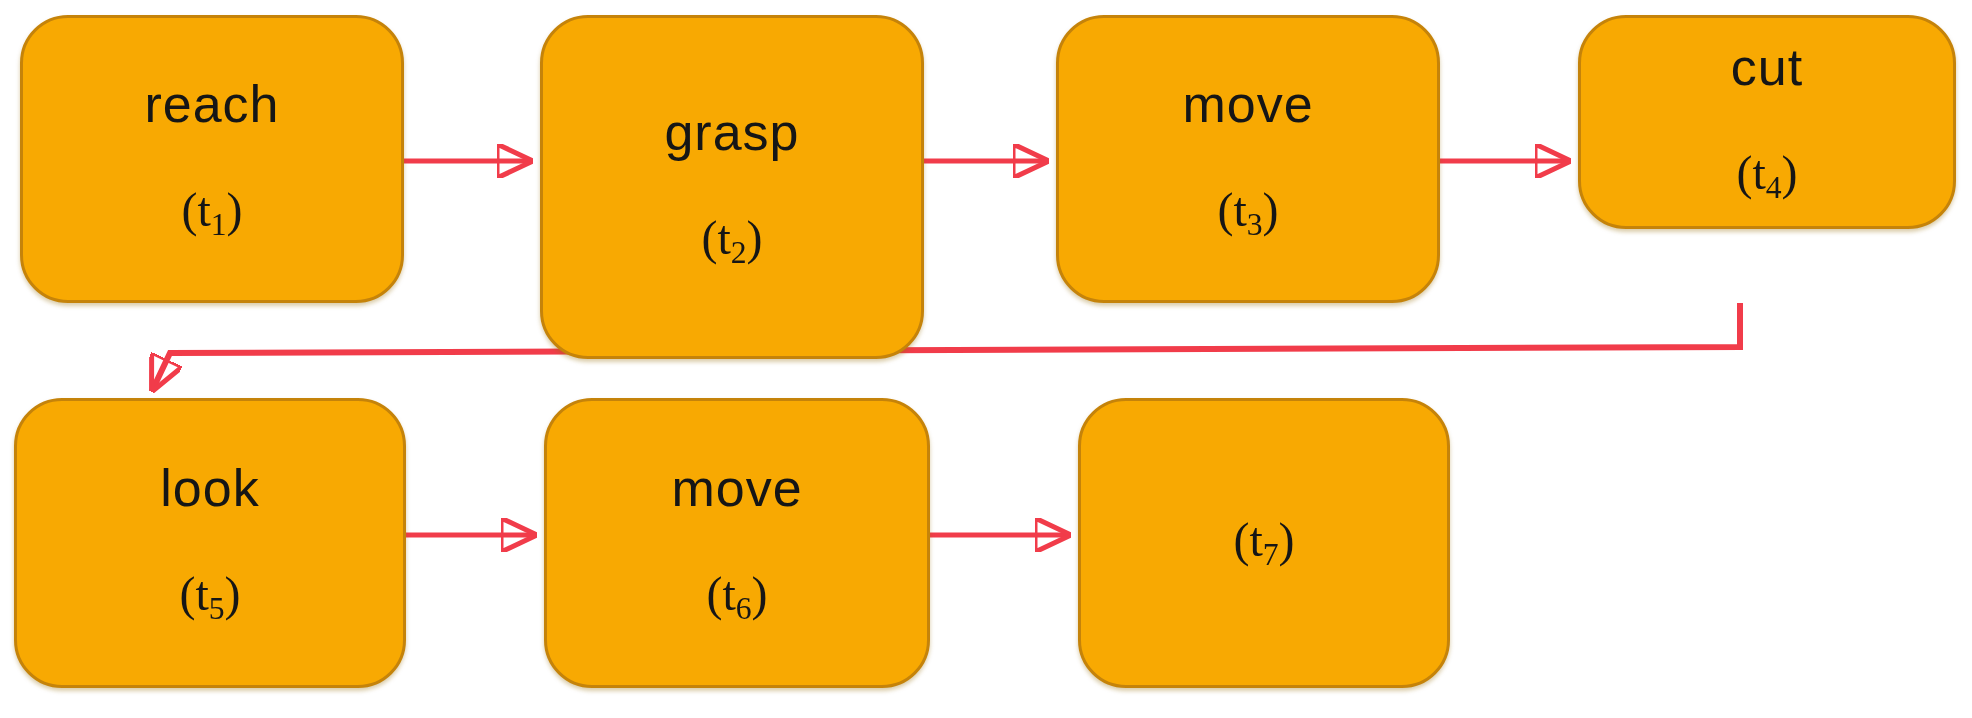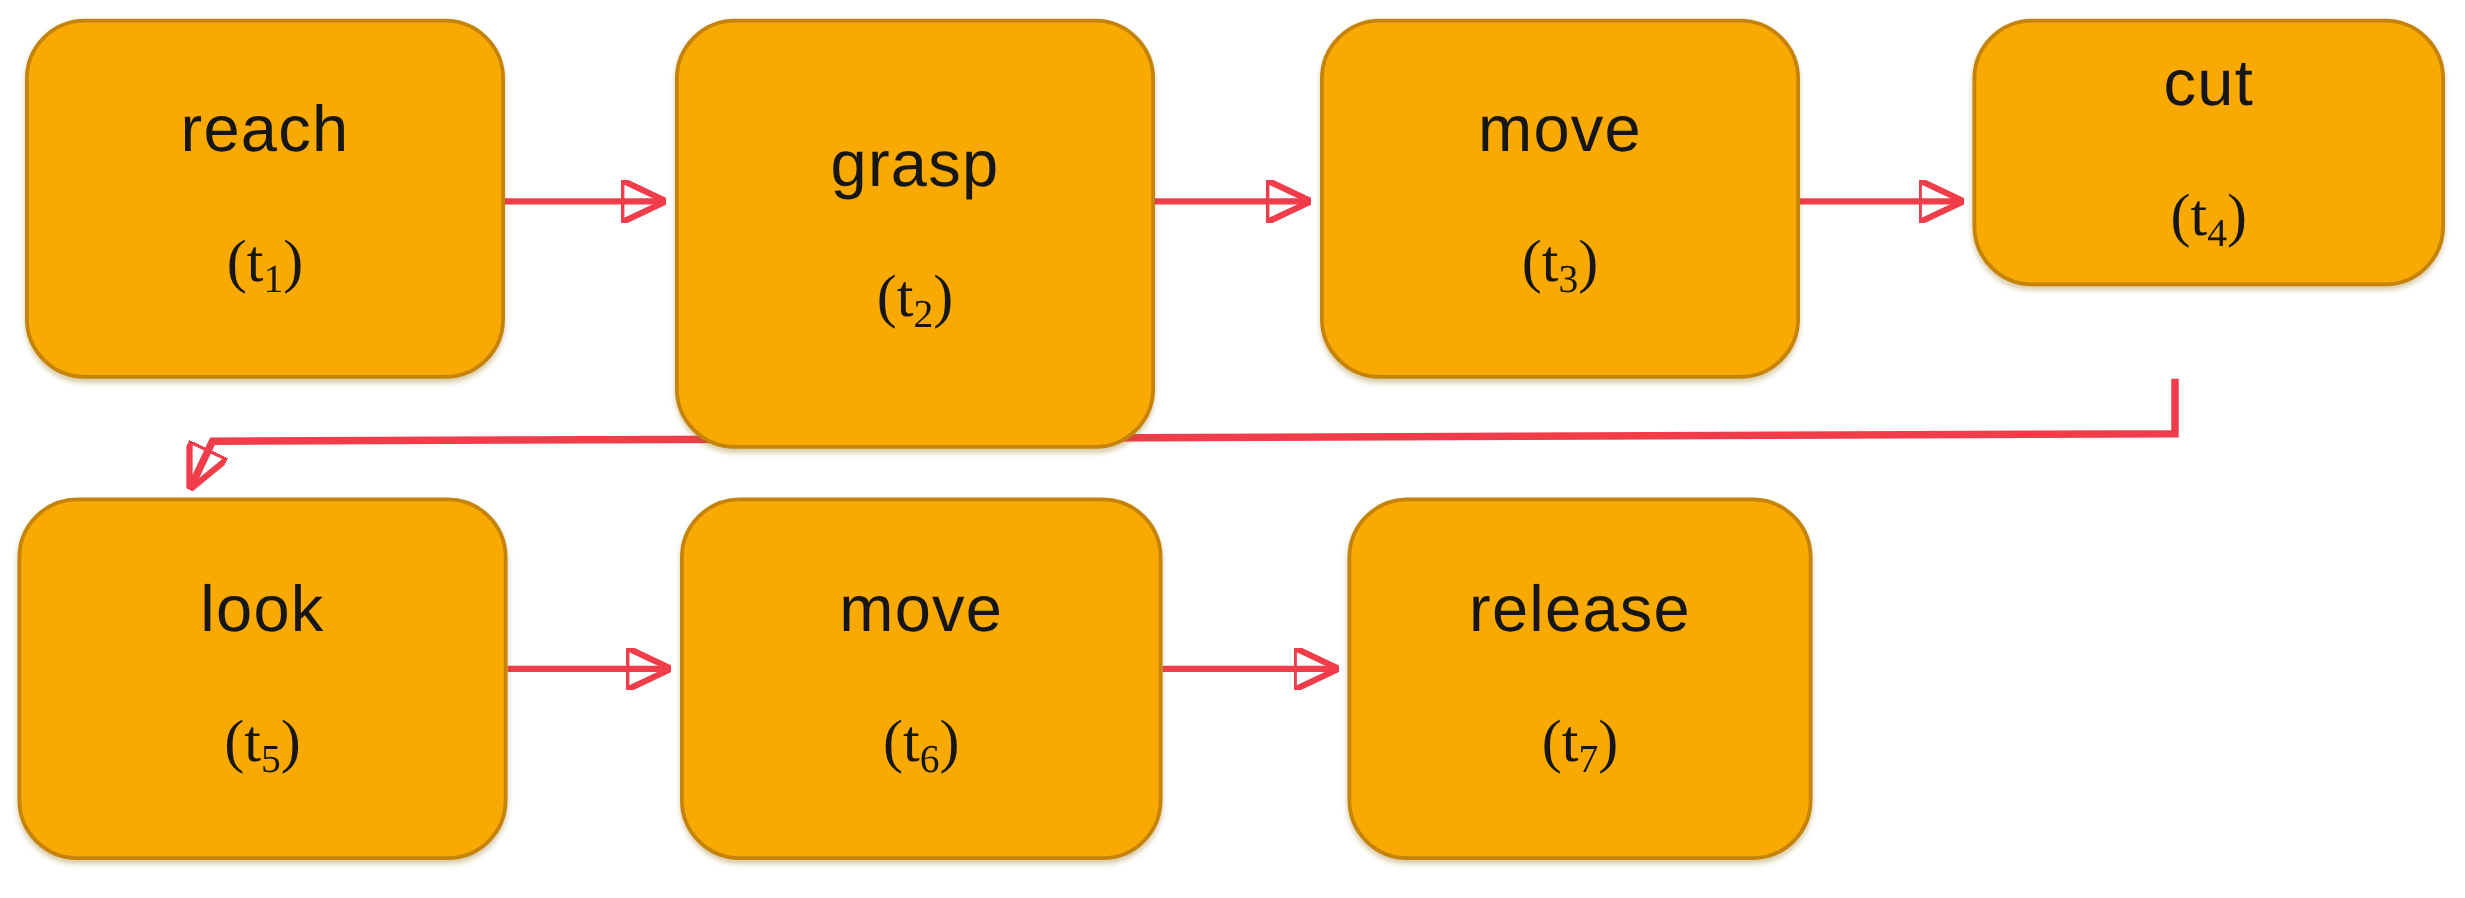--- a/index.html
+++ b/index.html
@@ -108,17 +108,16 @@
     <span class="action">look</span>
     <span class="time"><span>(t</span><span class="sub">5</span><span>)</span></span>
   </div>
 
   <div class="node" id="node-move-t6">
     <span class="action">move</span>
     <span class="time"><span>(t</span><span class="sub">6</span><span>)</span></span>
   </div>
 
   <div class="node" id="node-release">
-    <span class="action">release</span>
     <span class="time"><span>(t</span><span class="sub">7</span><span>)</span></span>
   </div>
 
 </div>
 
 </body></html>

